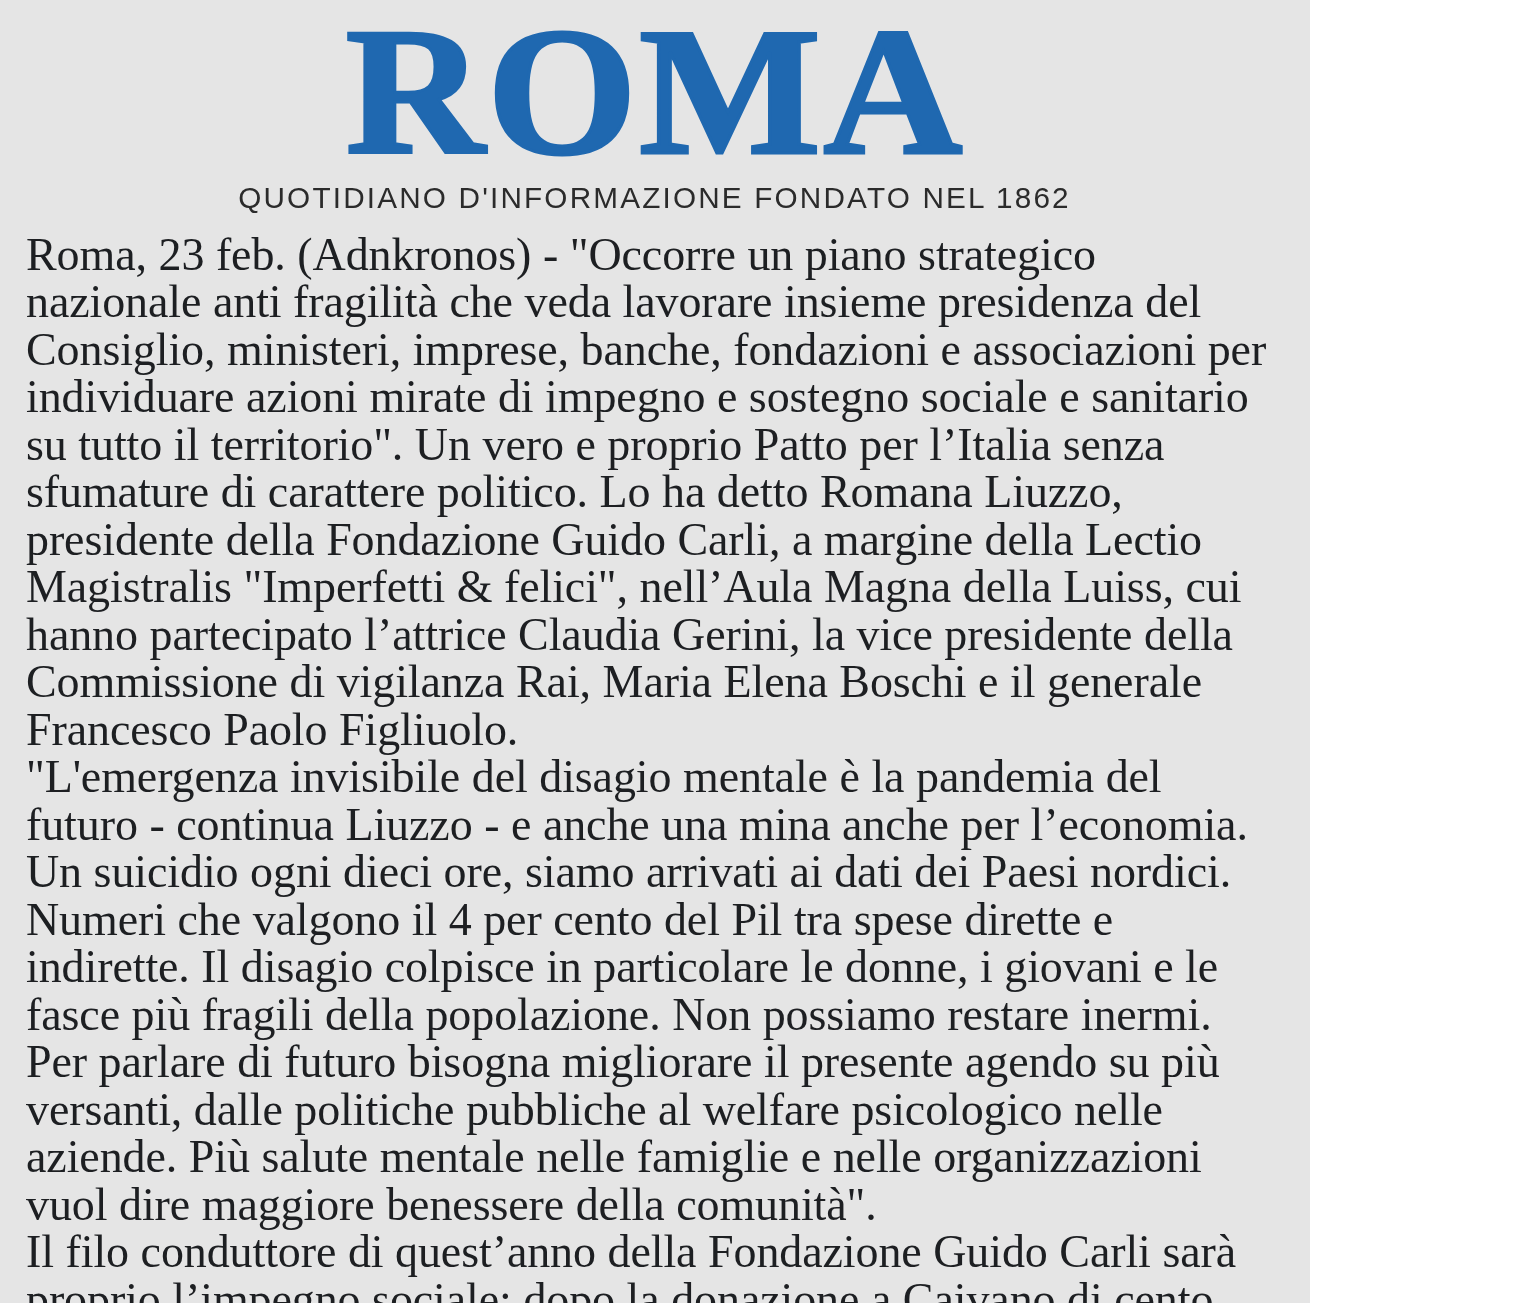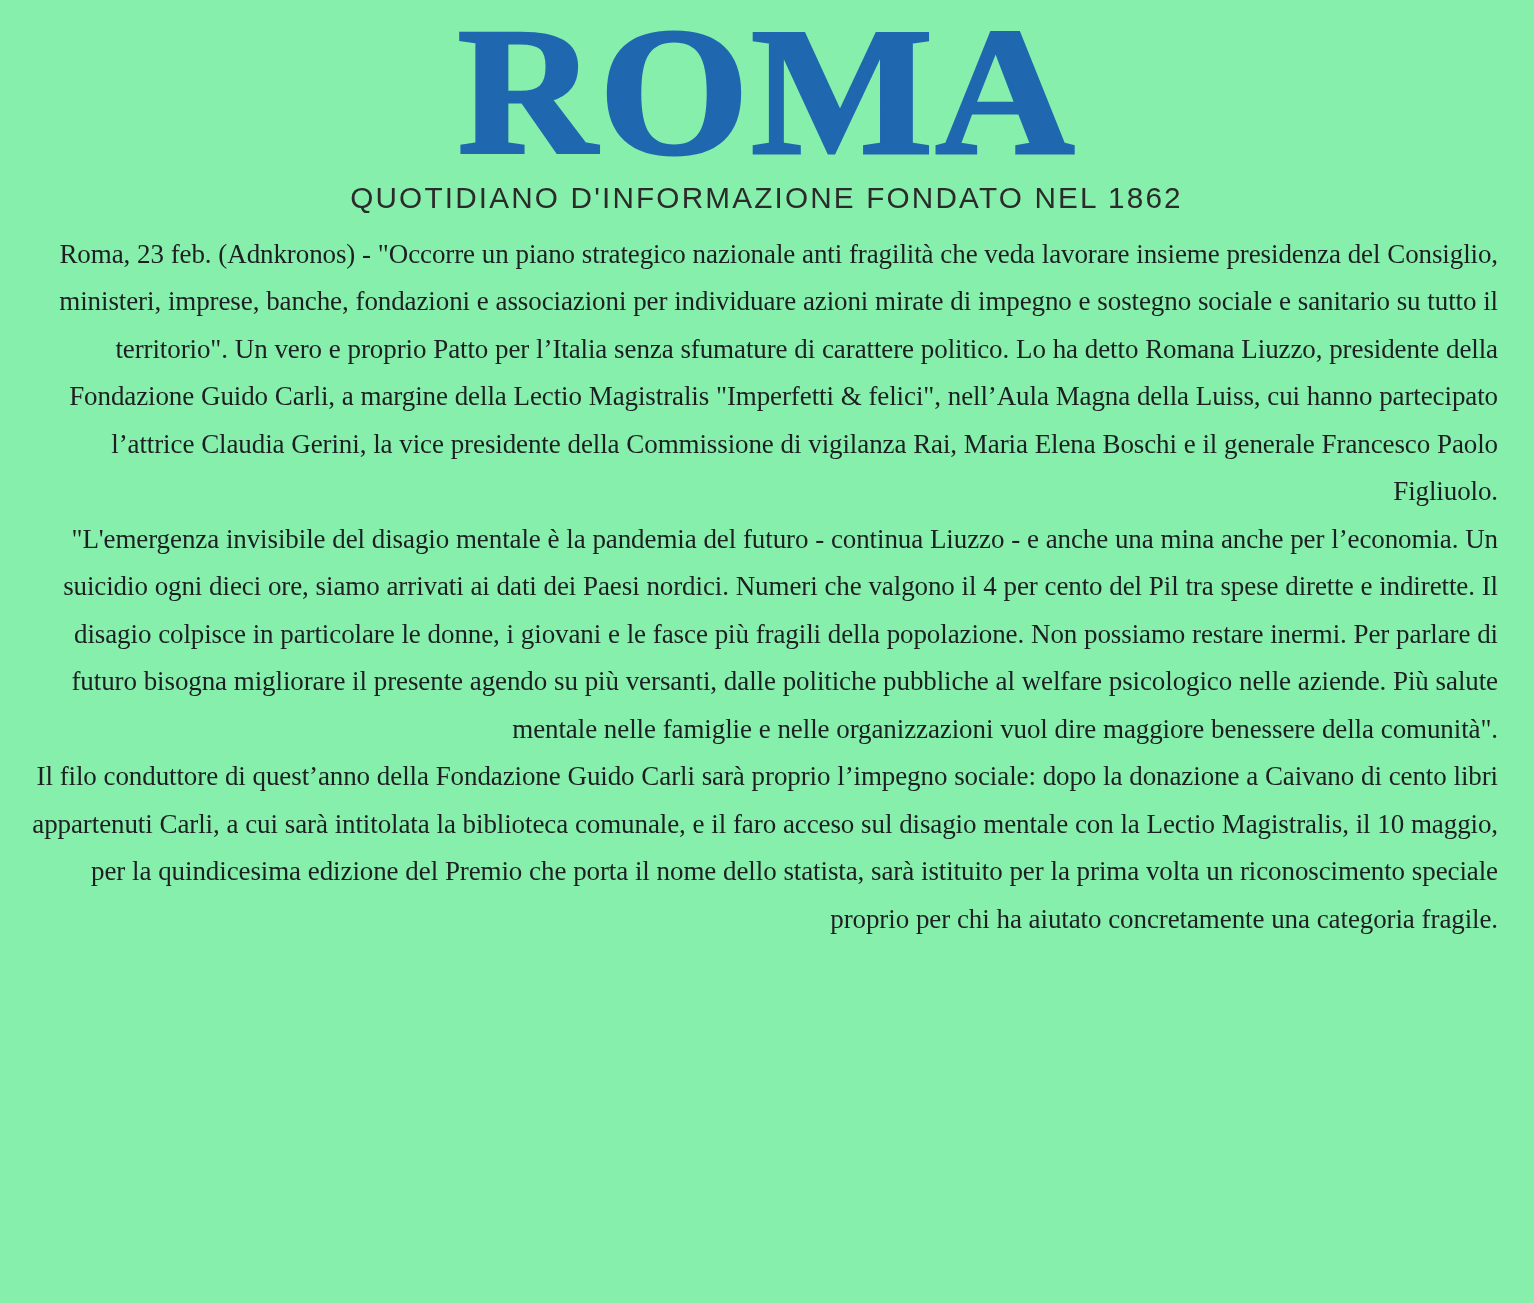--- a/index.html
+++ b/index.html
@@ -9,24 +9,24 @@
   }
   body {
     width: 1534px;
     height: 1303px;
     overflow: hidden;
     font-family: "Liberation Serif", "DejaVu Serif", serif;
     color: #1d1f22;
   }
 
   #page {
-    width: 1534px;
+    width: 1310px;
     height: 1303px;
     position: relative;
-    background: #86efac;
+    background: #e5e5e5;
     box-sizing: border-box;
   }
 
   
   #masthead {
     width: 100%;
     padding-top: 6px;
     display: flex;
     flex-direction: column;
     align-items: center;
@@ -60,25 +60,25 @@
     user-select: none;
   }
 
   
   #article {
     padding: 16px 36px 0 26px;
   }
 
   .para {
     margin: 0;
-    font-size: 27px;
+    font-size: 46px;
     line-height: 47.5px;
     letter-spacing: -0.1px;
     color: #1d1f22;
-    text-align: right;
+    text-align: left;
     word-spacing: 0.2px;
   }
 </style>
 </head>
 <body>
 
 <div id="page">
 
   <header id="masthead">
     <div id="logo-wordmark">ROMA</div>

